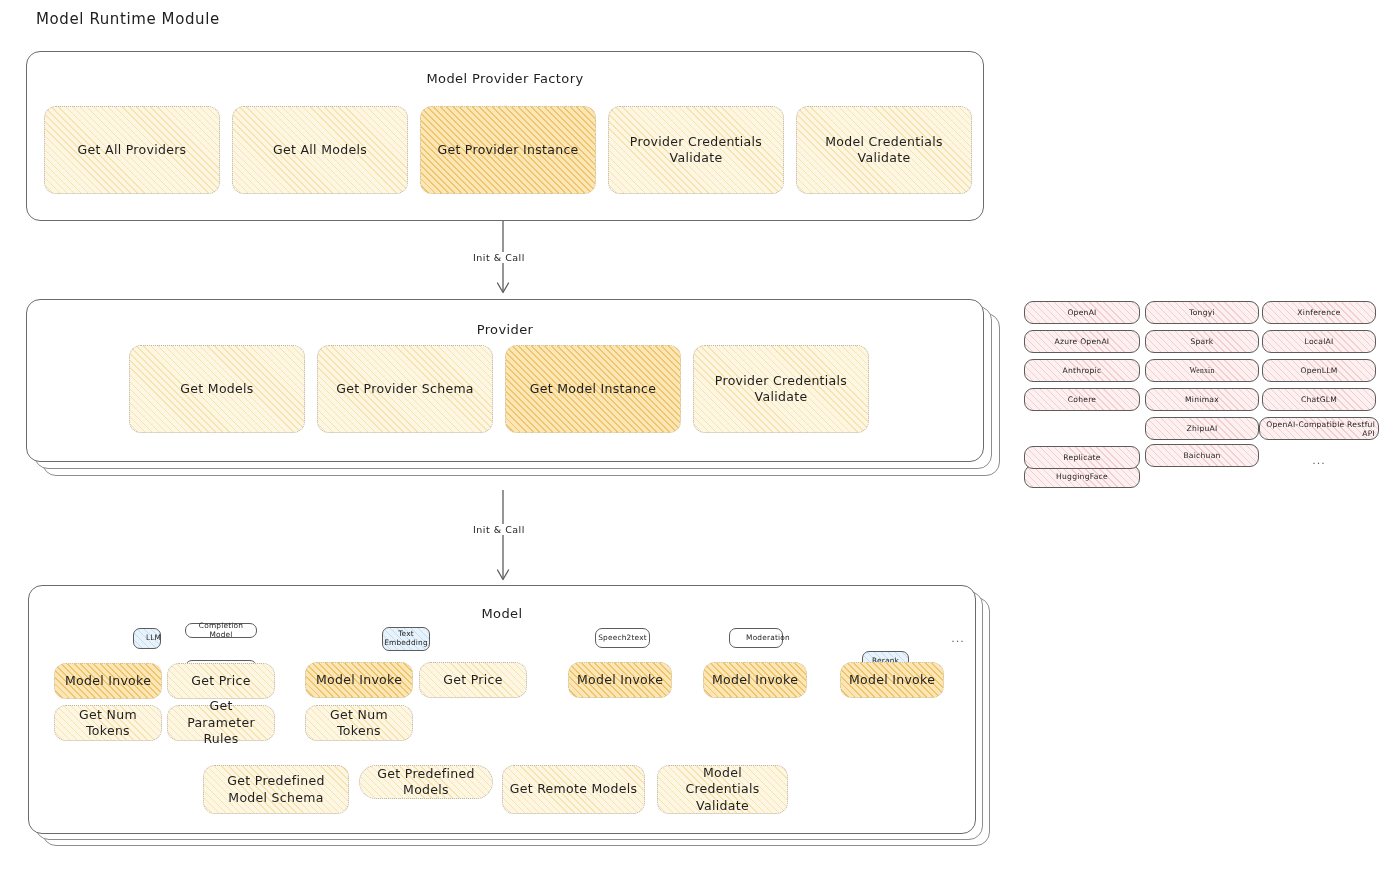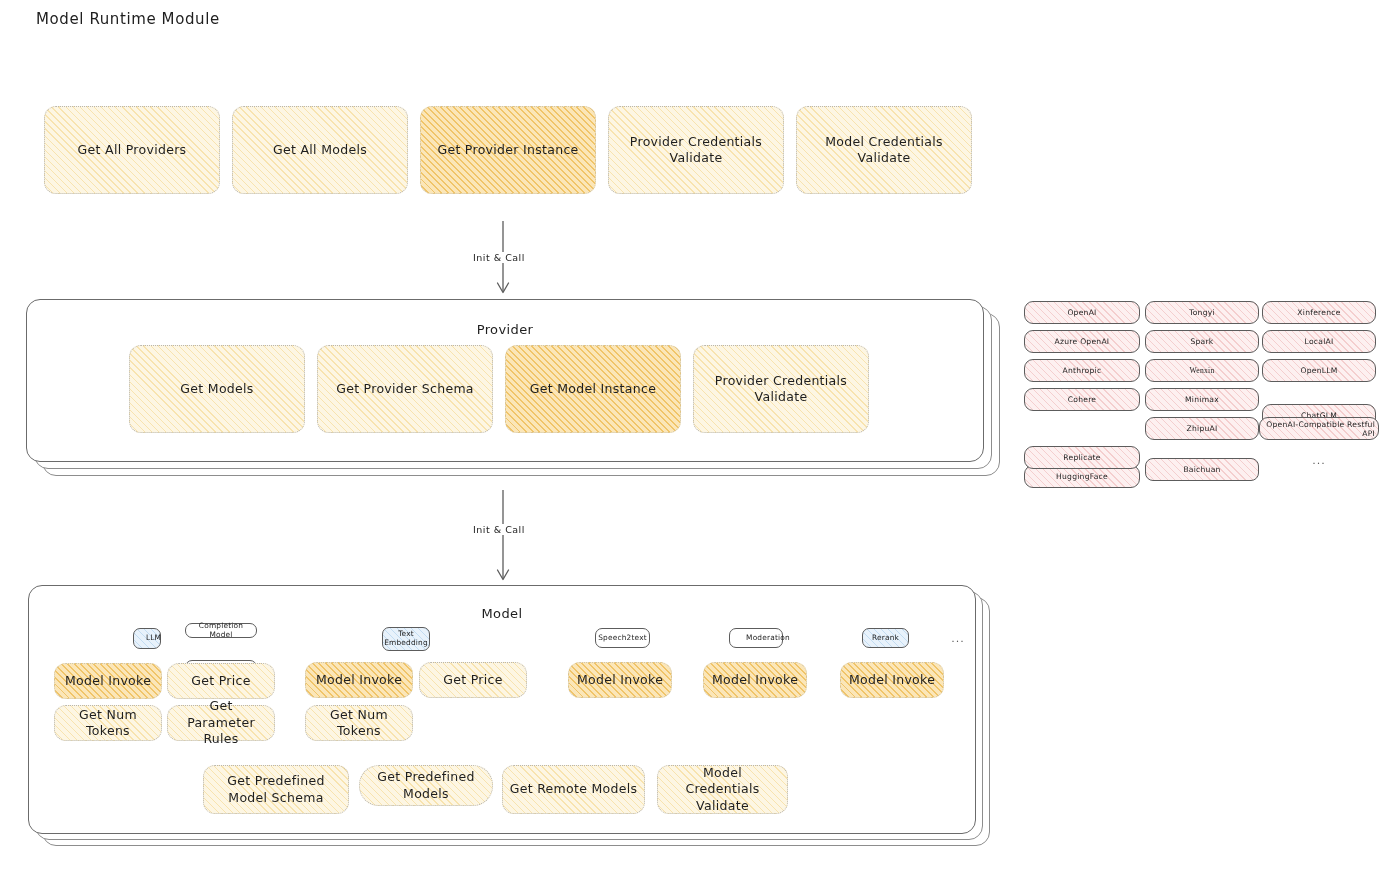--- a/index.html
+++ b/index.html
@@ -127,20 +127,23 @@
     background:#fff;padding:0 3px;white-space:nowrap;
   }
 </style>
 </head>
 <body>
 
 <div class="canvas">
 
   <div class="page-title">Model Runtime Module</div>
 
+  <div class="container" style="left:26px;top:51px;width:958px;height:170px;">
+    <div class="container-title" style="top:19px;">Model Provider Factory</div>
+  </div>
 
   <div class="hbox light" style="left:44px;top:106px;width:176px;height:88px;">Get All Providers</div>
   <div class="hbox light" style="left:232px;top:106px;width:176px;height:88px;">Get All Models</div>
   <div class="hbox strong" style="left:420px;top:106px;width:176px;height:88px;">Get Provider Instance</div>
   <div class="hbox light" style="left:608px;top:106px;width:176px;height:88px;">Provider Credentials Validate</div>
   <div class="hbox light" style="left:796px;top:106px;width:176px;height:88px;">Model Credentials Validate</div>
 
   <svg class="arrow" style="left:487px;top:221px;width:32px;height:77px;" viewBox="0 0 32 77">
     <path d="M16 0 L16 70" stroke="#5c5c5c" stroke-width="1.3" fill="none"></path>
     <path d="M10.5 62 L16 71.5 L21.5 62" stroke="#5c5c5c" stroke-width="1.3" fill="none" stroke-linecap="round" stroke-linejoin="round"></path>
@@ -163,26 +166,26 @@
   <div class="chip-pink" style="left:1024px;top:359px;width:116px;height:23px;">Anthropic</div>
   <div class="chip-pink" style="left:1024px;top:388px;width:116px;height:23px;">Cohere</div>
   <div class="chip-pink" style="left:1024px;top:417px;width:116px;height:23px;margin-top:48px;">HuggingFace</div>
   <div class="chip-pink" style="left:1024px;top:446px;width:116px;height:23px;">Replicate</div>
 
   <div class="chip-pink" style="left:1145px;top:301px;width:114px;height:23px;">Tongyi</div>
   <div class="chip-pink" style="left:1145px;top:330px;width:114px;height:23px;">Spark</div>
   <div class="chip-pink" style="left:1145px;top:359px;width:114px;height:23px;font-family:Liberation Serif, serif;">Wenxin</div>
   <div class="chip-pink" style="left:1145px;top:388px;width:114px;height:23px;">Minimax</div>
   <div class="chip-pink" style="left:1145px;top:417px;width:114px;height:23px;">ZhipuAI</div>
-  <div class="chip-pink" style="left:1145px;top:458px;width:114px;height:23px;border-radius:8px;">Baichuan</div>
+  <div class="chip-pink" style="left:1145px;top:444px;width:114px;height:23px;">Baichuan</div>
 
   <div class="chip-pink" style="left:1262px;top:301px;width:114px;height:23px;">Xinference</div>
   <div class="chip-pink" style="left:1262px;top:330px;width:114px;height:23px;">LocalAI</div>
   <div class="chip-pink" style="left:1262px;top:359px;width:114px;height:23px;">OpenLLM</div>
-  <div class="chip-pink" style="left:1262px;top:388px;width:114px;height:23px;margin-top:16px;">ChatGLM</div>
+  <div class="chip-pink" style="left:1262px;top:388px;width:114px;height:23px;">ChatGLM</div>
   <div class="chip-pink" style="left:1259px;top:417px;width:120px;height:23px;">OpenAI-Compatible Restful API</div>
   <div class="dots" style="left:1262px;top:452px;width:114px;height:16px;">...</div>
 
   <svg class="arrow" style="left:487px;top:490px;width:32px;height:95px;" viewBox="0 0 32 95">
     <path d="M16 0 L16 88" stroke="#5c5c5c" stroke-width="1.3" fill="none"></path>
     <path d="M10.5 80 L16 89.5 L21.5 80" stroke="#5c5c5c" stroke-width="1.3" fill="none" stroke-linecap="round" stroke-linejoin="round"></path>
   </svg>
   <div class="arrow-label" style="left:470px;top:524px;">Init &amp; Call</div>
 
   <div class="stack-layer" style="left:42px;top:597px;width:948px;height:249px;"></div>
@@ -205,23 +208,23 @@
   <div class="hbox strong" style="left:305px;top:662px;width:108px;height:36px;">Model Invoke</div>
   <div class="hbox light" style="left:419px;top:662px;width:108px;height:36px;">Get Price</div>
   <div class="hbox light" style="left:305px;top:705px;width:108px;height:36px;">Get Num Tokens</div>
 
   <div class="tag" style="left:595px;top:628px;width:55px;height:20px;">Speech2text</div>
   <div class="hbox strong" style="left:568px;top:662px;width:104px;height:36px;">Model Invoke</div>
 
   <div class="tag" style="left:729px;top:628px;width:54px;height:20px;padding-left:27px;">Moderation</div>
   <div class="hbox strong" style="left:703px;top:662px;width:104px;height:36px;">Model Invoke</div>
 
-  <div class="tag blue" style="left:862px;top:628px;width:47px;height:20px;">Rerank</div>
+  <div class="tag blue" style="left:862px;top:651px;width:47px;height:20px;">Rerank</div>
   <div class="hbox strong" style="left:840px;top:662px;width:104px;height:36px;">Model Invoke</div>
 
   <div class="dots" style="left:947px;top:630px;width:22px;height:16px;">...</div>
 
   <div class="hbox light" style="left:203px;top:765px;width:146px;height:49px;">Get Predefined Model Schema</div>
-  <div class="hbox light" style="left:359px;top:765px;width:134px;height:41px;border-radius:20px;">Get Predefined Models</div>
+  <div class="hbox light" style="left:359px;top:765px;width:134px;height:34px;border-radius:20px;">Get Predefined Models</div>
   <div class="hbox light" style="left:502px;top:765px;width:143px;height:49px;">Get Remote Models</div>
   <div class="hbox light" style="left:657px;top:765px;width:131px;height:49px;">Model Credentials Validate</div>
 
 </div>
 
 </body></html>

